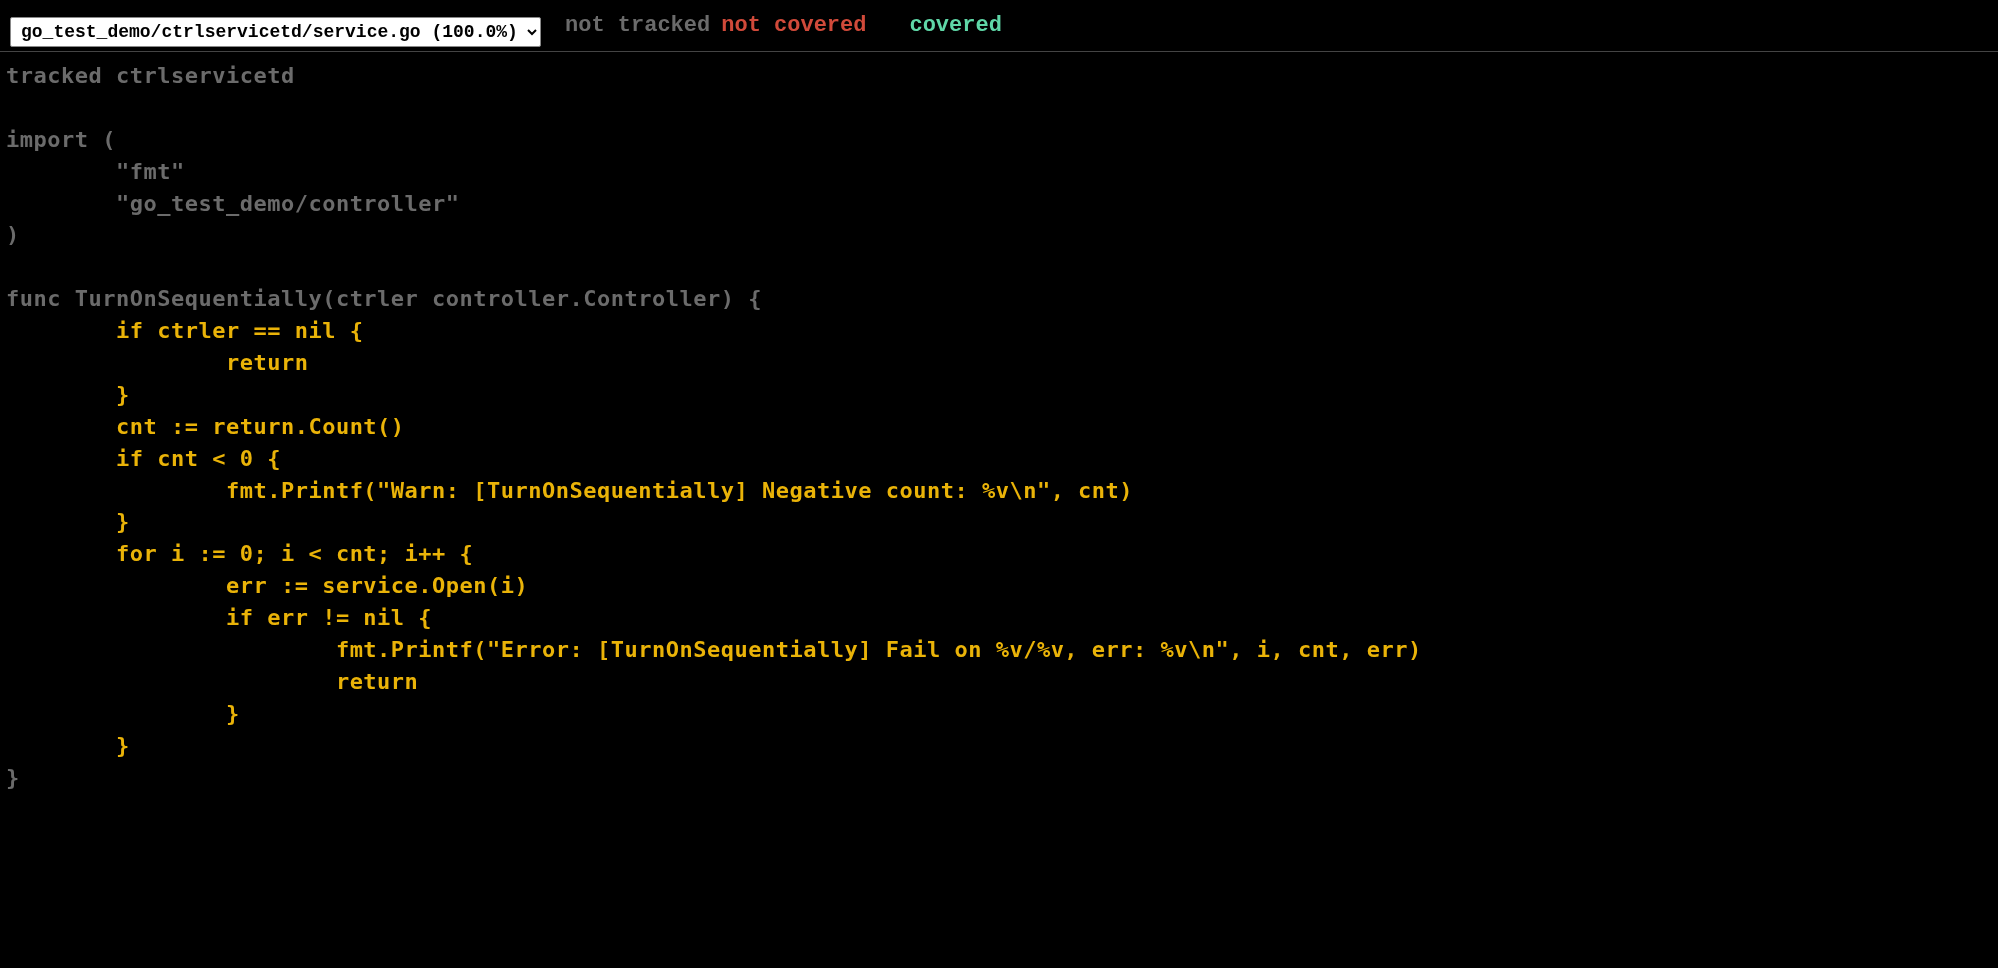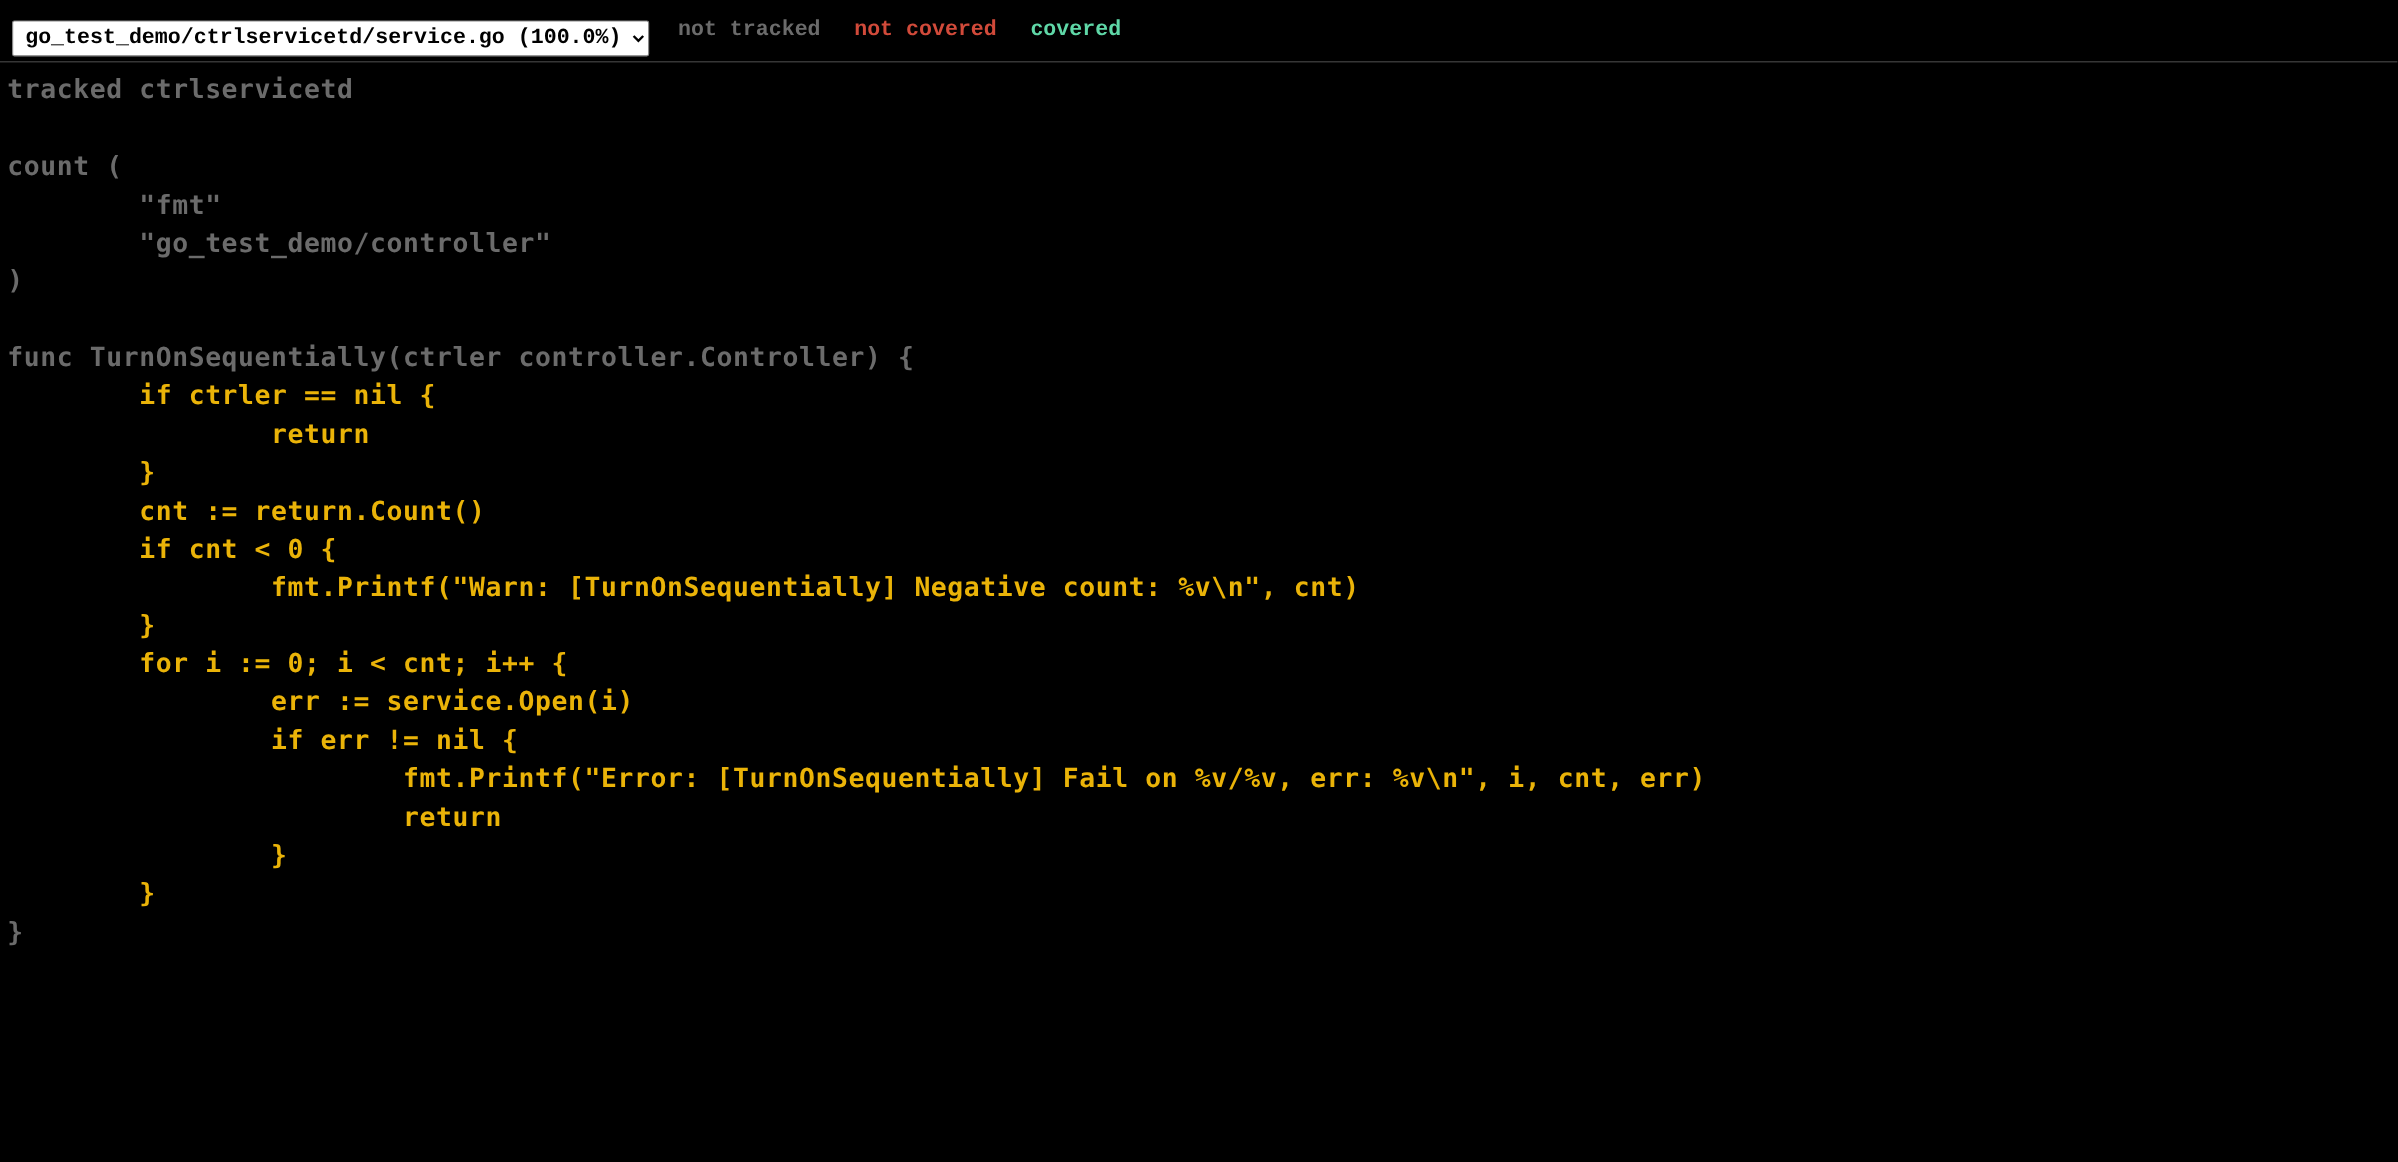--- a/index.html
+++ b/index.html
@@ -31,32 +31,33 @@
       font-family: inherit;
       font-size: 18px;
       padding: 3px 6px;
       border: 1px solid #888;
       border-radius: 2px;
       font-weight: bold;
       margin-top: 12px;
     }
     .legend {
       display: flex;
-      gap: 28px;
+      gap: 11px;
       font-weight: bold;
-      font-size: 18px;
+      font-size: 22px;
     }
     .legend-not-tracked {
       color: #6b6b6b;
     }
     .legend-not-covered {
       color: #d14a3a;
     }
     .legend-covered {
       color: #5fd7a7;
+      margin-left: 32px;
     }
     .code-area {
       padding: 8px 6px 0 6px;
       font-weight: bold;
       font-size: 22px;
       white-space: pre;
       letter-spacing: 0.5px;
     }
     .not-tracked {
       color: #6b6b6b;
@@ -74,21 +75,21 @@
   </select>
   <div class="legend">
     <span class="legend-not-tracked">not tracked</span>
     <span class="legend-not-covered">not covered</span>
     <span class="legend-covered">covered</span>
   </div>
 </div>
 
 <pre class="code-area" id="code-area"><span class="not-tracked">tracked ctrlservicetd</span>
 <span class="not-tracked"></span>
-<span class="not-tracked">count (</span>
+<span class="not-tracked">import (</span>
 <span class="not-tracked">        "fmt"</span>
 <span class="not-tracked">        "go_test_demo/controller"</span>
 <span class="not-tracked">)</span>
 <span class="not-tracked"></span>
 <span class="not-tracked">func TurnOnSequentially(ctrler controller.Controller) {</span>
 <span class="covered">        if ctrler == nil {</span>
 <span class="covered">                return</span>
 <span class="covered">        }</span>
 <span class="covered">        cnt := return.Count()</span>
 <span class="covered">        if cnt &lt; 0 {</span>

